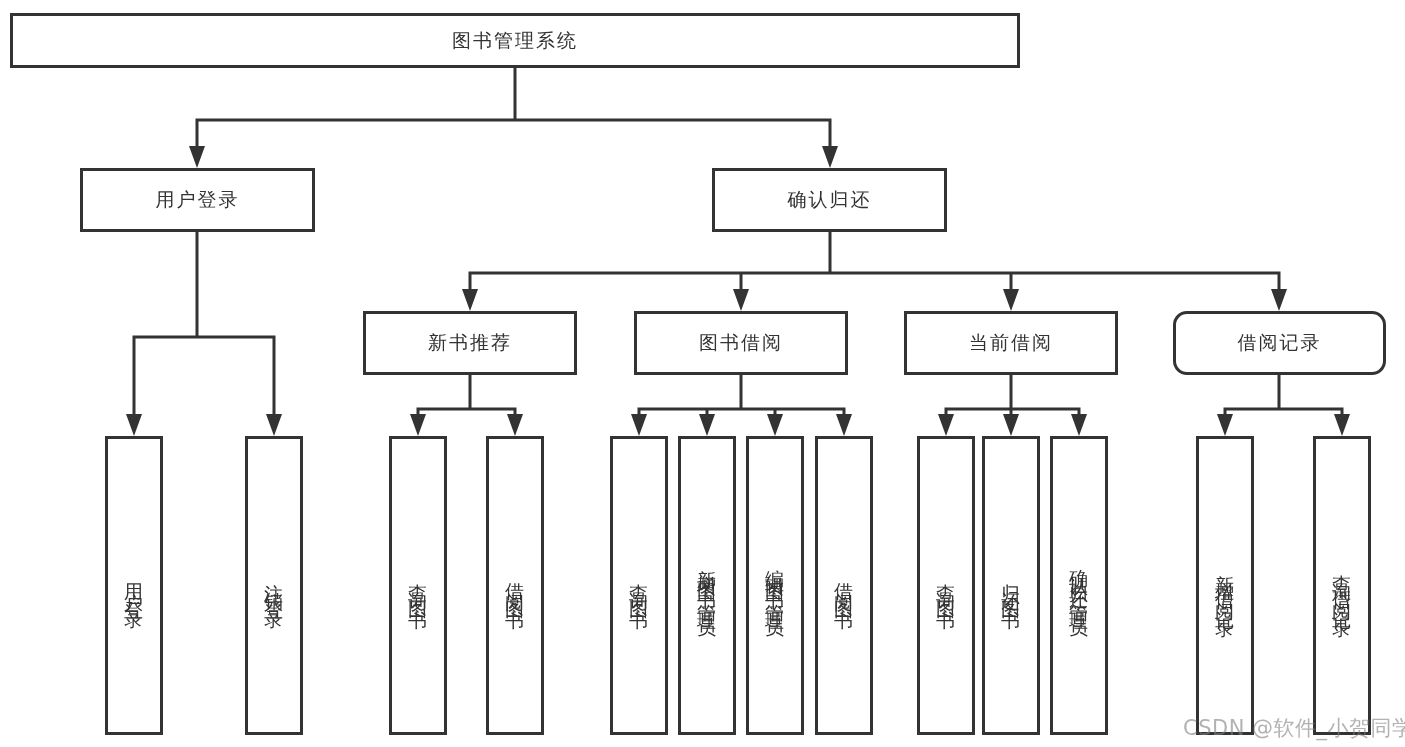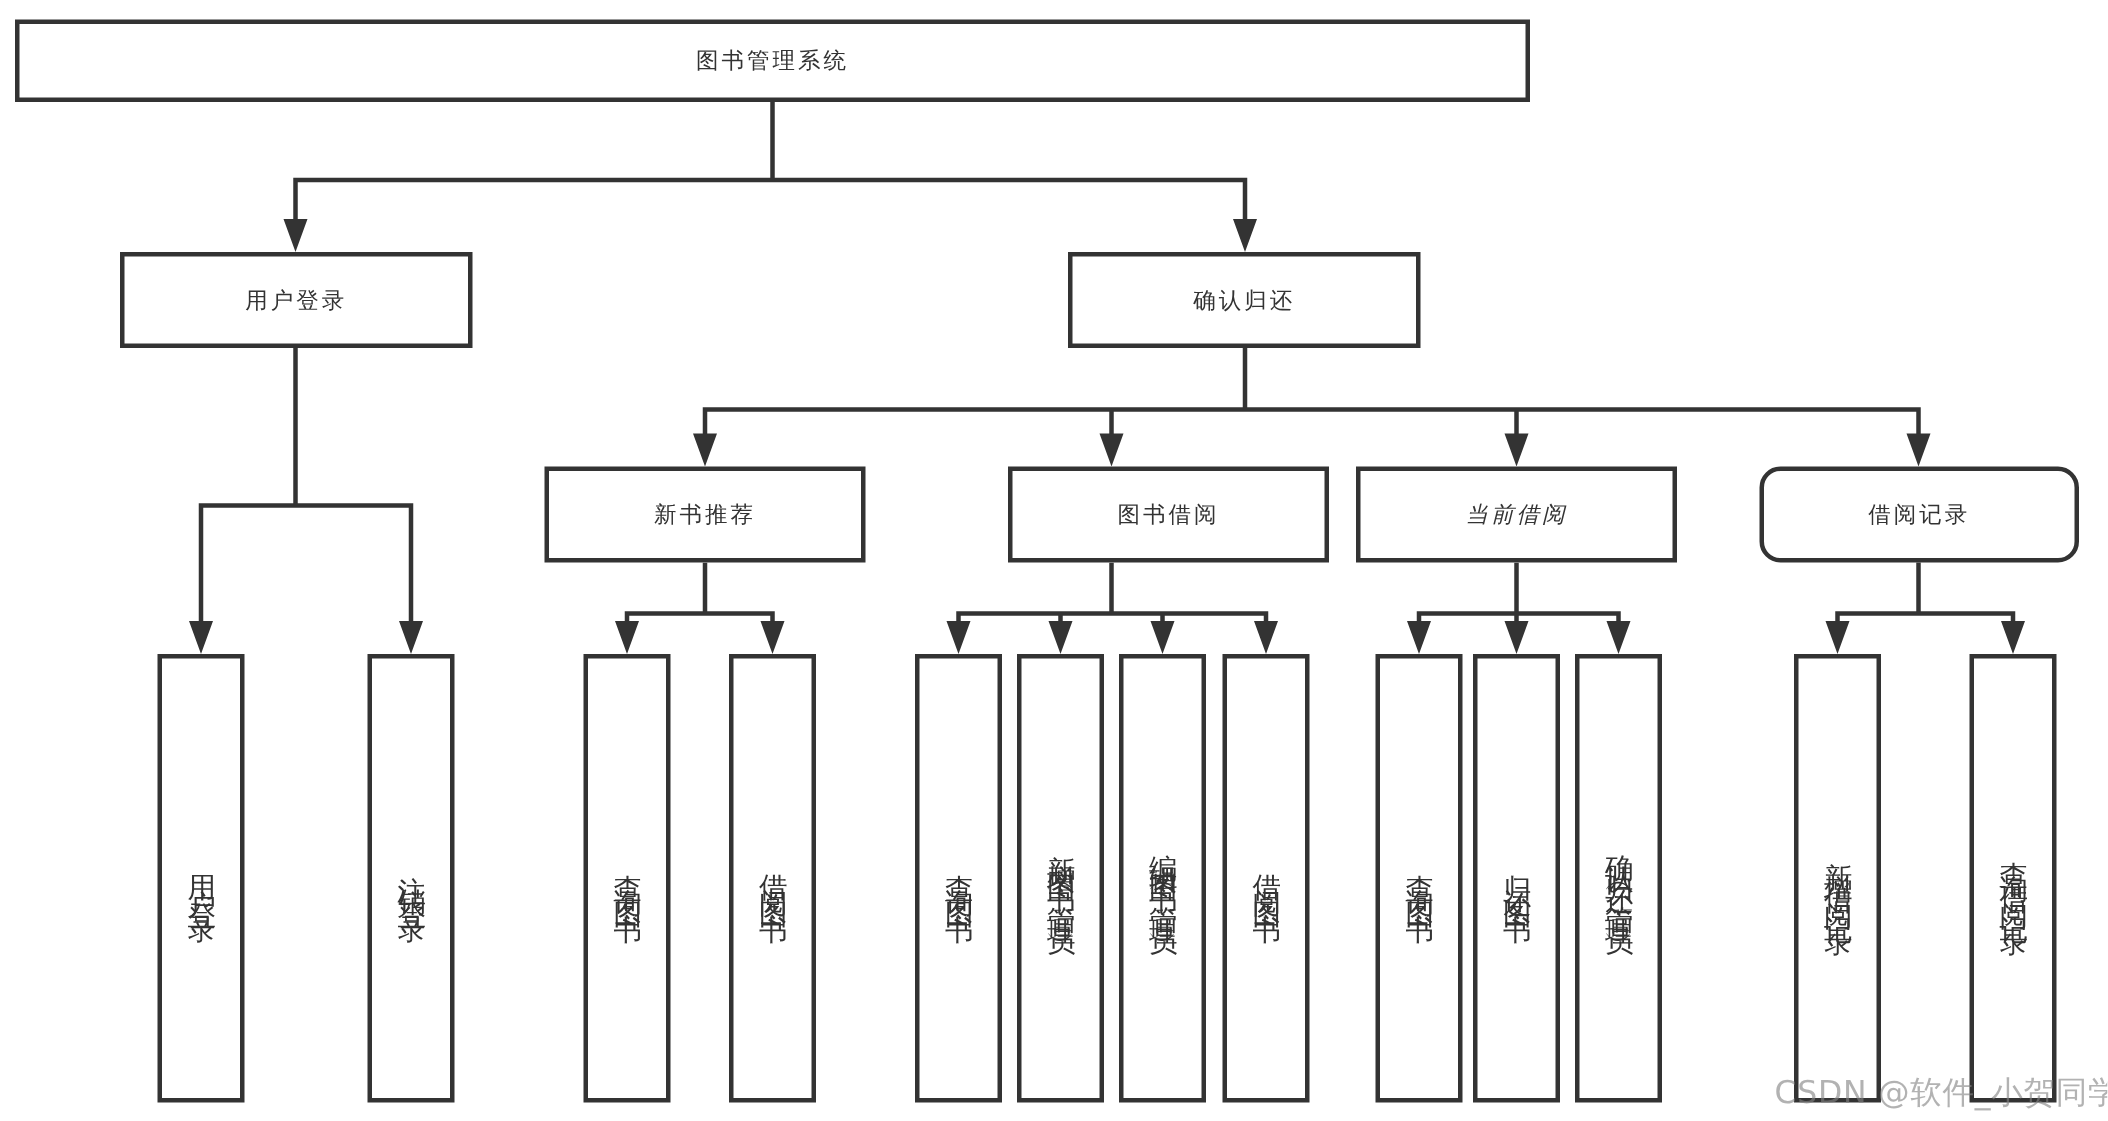--- a/index.html
+++ b/index.html
@@ -16,21 +16,21 @@
     position:absolute;
     box-sizing:border-box;
     border:3px solid #333333;
     background:#ffffff;
     display:flex;
     align-items:center;
     justify-content:center;
     text-align:center;
   }
   .hlabel{
-    font-size:15px;
+    font-size:19px;
     letter-spacing:2px;
     white-space:nowrap;
     color:#333333;
   }
   .leaf{width:58px;top:436px;height:299px;}
   .vlabel{
     writing-mode:vertical-rl;
     text-orientation:mixed;
     font-size:19px;
     letter-spacing:9px;
@@ -84,24 +84,24 @@
   <div class="box lv2" style="left:80px;">
     <span class="hlabel">用户登录</span>
   </div>
   <div class="box lv2" style="left:712px;">
     <span class="hlabel">确认归还</span>
   </div>
 
   <div class="box lv3" style="left:363px;">
     <span class="hlabel">新书推荐</span>
   </div>
-  <div class="box lv3" style="left:634px;margin-left:38px;">
+  <div class="box lv3" style="left:634px;">
     <span class="hlabel">图书借阅</span>
   </div>
-  <div class="box lv3" style="left:904px;font-style:italic;">
+  <div class="box lv3" style="left:904px;">
     <span class="hlabel">当前借阅</span>
   </div>
   <div class="box lv3" style="left:1173px;width:213px;border-radius:14px;">
     <span class="hlabel">借阅记录</span>
   </div>
 
   <div class="box leaf" style="left:105px;">
     <span class="vlabel">用户登录</span>
   </div>
   <div class="box leaf" style="left:245px;">

